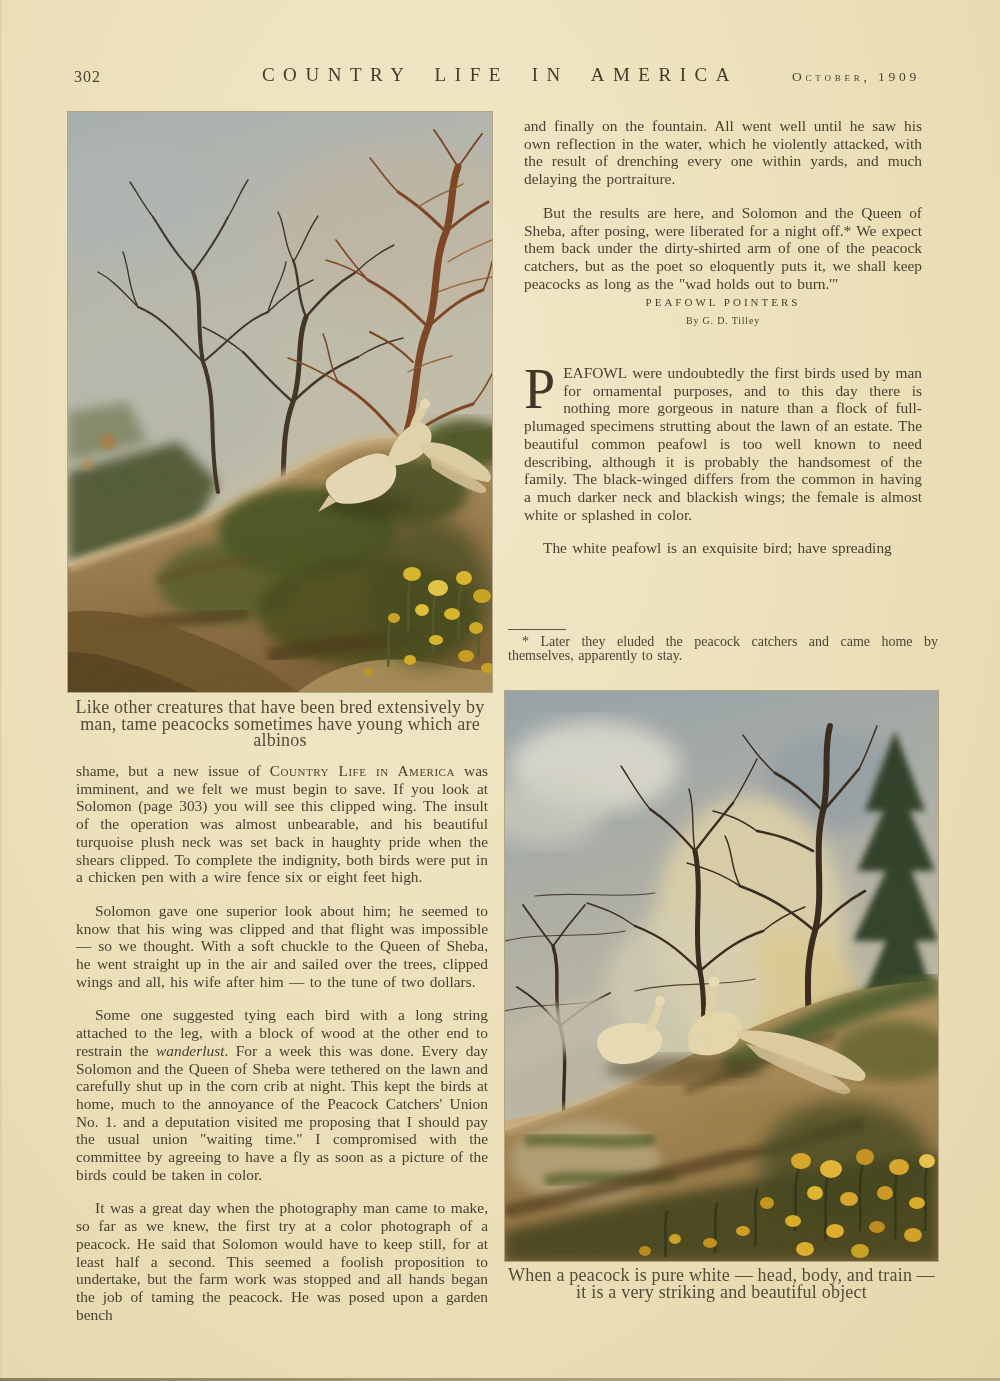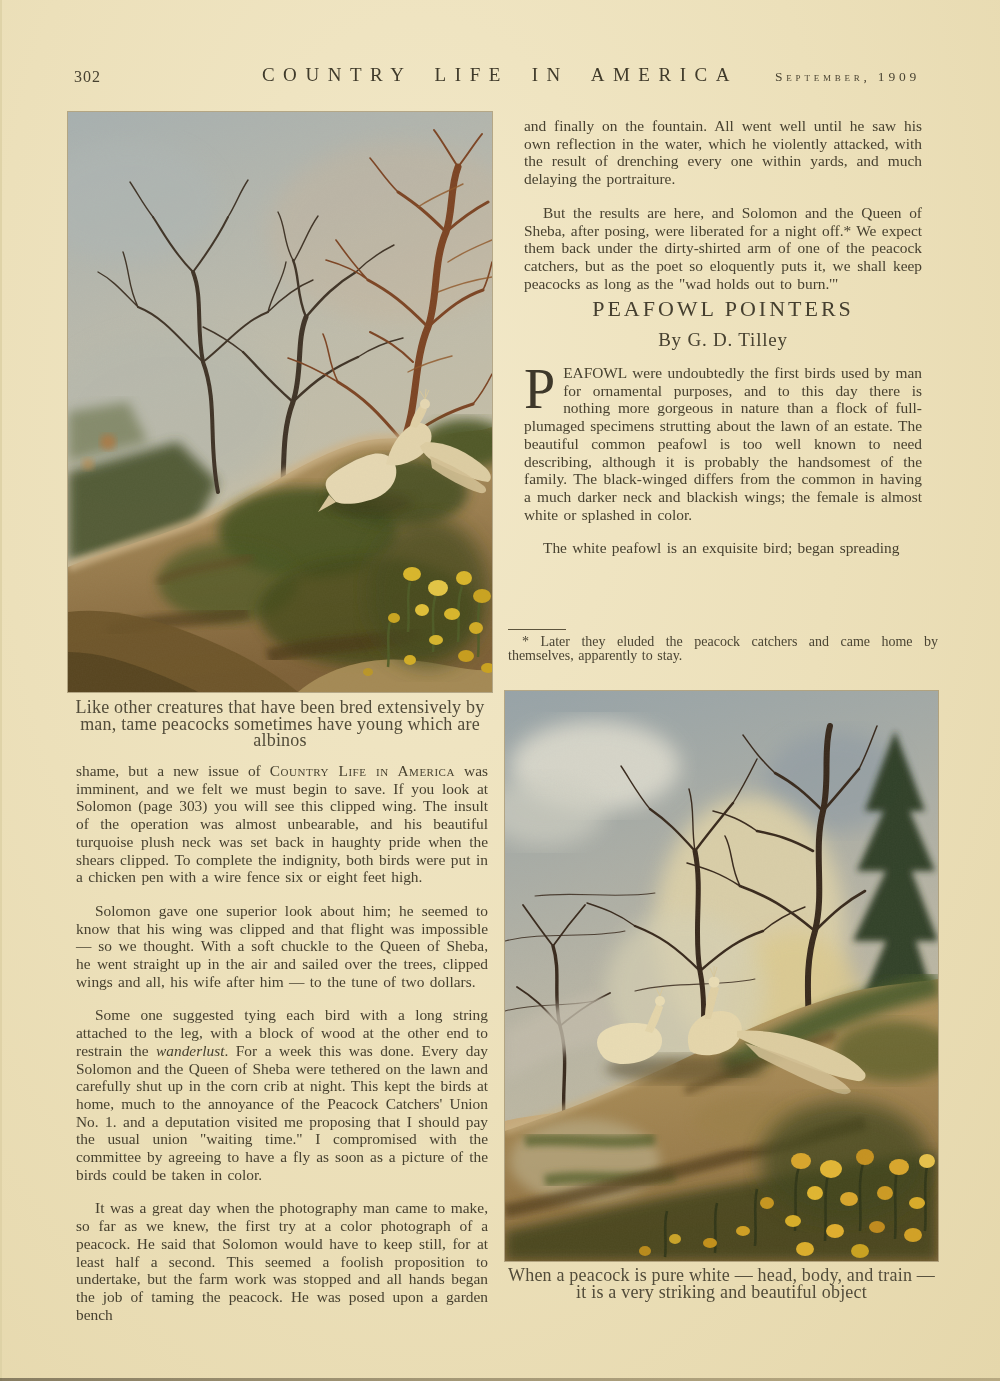--- a/index.html
+++ b/index.html
@@ -28,43 +28,43 @@
 
   .coltext p{margin:16px;text-align:justify;font-size:15.4px;line-height:17.7px;
     word-spacing:1.5px;}
   .coltext p.ind{text-indent:19px;}
   .sc{font-variant:small-caps;letter-spacing:.5px;}
   .it{font-style:italic;}
 
   #left-text{position:absolute;left:60px;top:746px;width:444px;}
   #right-text-top{position:absolute;left:508px;top:101px;width:430px;}
   #article-head{position:absolute;left:508px;top:296px;width:430px;}
-  #article-head h2{margin:0;text-align:center;font-weight:normal;font-size:22px;
+  #article-head h2{margin:0;text-align:center;font-weight:normal;font-size:11px;
     letter-spacing:3px;color:#453f2f;}
-  #article-head .byline{margin-top:7px;text-align:center;font-size:19px;letter-spacing:.8px;}
+  #article-head .byline{margin-top:7px;text-align:center;font-size:10px;letter-spacing:.8px;}
   #article-body{position:absolute;left:508px;top:348px;width:430px;}
   .dropcap{float:left;font-size:56px;line-height:45px;padding:3px 8px 0 0;color:#3e382a;}
 
   #footnote{position:absolute;left:508px;top:629px;width:430px;}
   #footnote .fnrule{width:58px;border-top:1px solid #5c543d;margin-bottom:5px;}
   #footnote p{margin:0;font-size:14px;line-height:13.5px;text-indent:14px;
     text-align:justify;color:#4a4433;word-spacing:1px;}
 
   #caption-left{left:64px;top:699px;width:432px;}
   #caption-right{left:505px;top:1267px;width:433px;}
 </style>
 </head>
 <body>
 
 <div class="edge-left"></div>
 <div class="edge-bottom"></div>
 
 <div class="pagenum">302</div>
 <div class="masthead">COUNTRY LIFE IN AMERICA</div>
-<div class="issuedate">September, 1909</div>
+<div class="issuedate">October, 1909</div>
 
 <div class="photo" style="left:68px;top:112px;width:424px;height:580px;">
 <svg viewBox="0 0 424 580" width="424" height="580">
   <defs>
     <linearGradient id="p1sky" x1="0" y1="0" x2="0.25" y2="1">
       <stop offset="0" stop-color="#a7b0b0"></stop>
           <stop offset="0.5" stop-color="#bfbcab"></stop>
           <stop offset="1" stop-color="#c9c0a4"></stop>
     </linearGradient>
     <linearGradient id="p1rock" x1="0" y1="0" x2="0.2" y2="1">
@@ -185,21 +185,21 @@
   <p class="ind">But the results are here, and Solomon and the Queen of Sheba, after posing, were liberated for a night off.* We expect them back under the dirty-shirted arm of one of the peacock catchers, but as the poet so eloquently puts it, we shall keep peacocks as long as the "wad holds out to burn.'"</p>
 </div>
 
 <div id="article-head">
   <h2>PEAFOWL POINTERS</h2>
   <div class="byline">By G. D. Tilley</div>
 </div>
 
 <div class="coltext" id="article-body">
   <p><span class="dropcap">P</span><span>EAFOWL were undoubtedly the first birds used by man for ornamental purposes, and to this day there is nothing more gorgeous in nature than a flock of full-plumaged specimens strutting about the lawn of an estate. The beautiful common peafowl is too well known to need describing, although it is probably the handsomest of the family. The black-winged differs from the common in having a much darker neck and blackish wings; the female is almost white or splashed in color.</span></p>
-  <p class="ind">The white peafowl is an exquisite bird; began spreading</p>
+  <p class="ind">The white peafowl is an exquisite bird; have spreading</p>
 </div>
 
 <div id="footnote">
   <div class="fnrule"></div>
   <p>* Later they eluded the peacock catchers and came home by themselves, apparently to stay.</p>
 </div>
 
 <div class="photo" style="left:505px;top:691px;width:433px;height:570px;">
 <svg viewBox="0 0 433 570" width="433" height="570">
   <defs>

